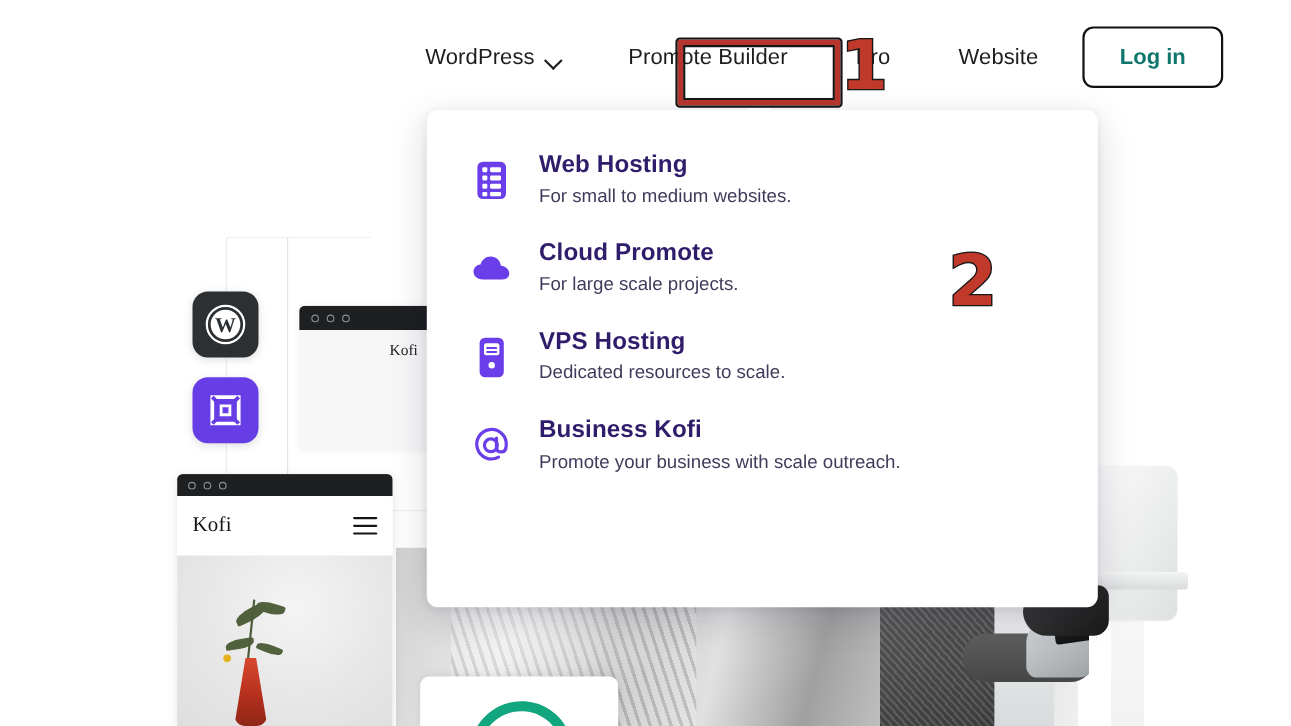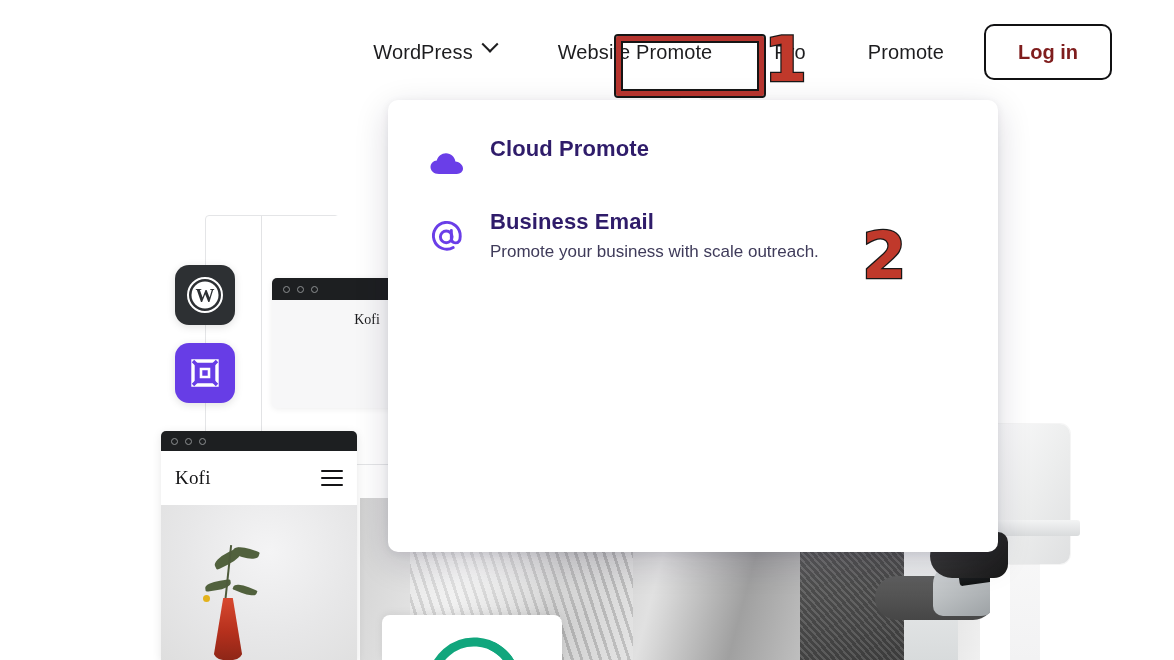--- a/index.html
+++ b/index.html
@@ -248,21 +248,21 @@
     display: flex; align-items: center;
     justify-content: flex-end;
     gap: 0;
     padding-right: 62px;
     z-index: 40;
   }
   .nav-item {
     font-size: 20px;
     color: #1d1d1f;
     letter-spacing: .1px;
-    display: flex; align-items: flex-start; gap: 11px;
+    display: flex; align-items: flex-end; gap: 11px;
     padding: 10px 14px;
     cursor: pointer;
     white-space: nowrap;
   }
   .nav-item.spaced { margin-right: 34px; }
   .chev {
     display: inline-block;
     width: 12px; height: 12px;
     border-right: 2.6px solid #1d1d1f;
     border-bottom: 2.6px solid #1d1d1f;
@@ -295,21 +295,21 @@
     box-shadow: inset 0 0 0 2px #151515;
     border-radius: 2px;
     pointer-events: none;
     z-index: 60;
   }
 
   
   .login-btn {
     font-size: 20px;
     font-weight: bold;
-    color: #7f1d1d;
+    color: #0f766e;
     border: 2.5px solid #111113;
     border-radius: 10px;
     padding: 16px 32px;
     background: #ffffff;
     cursor: pointer;
     line-height: 1;
     margin-left: 26px;
   }
 
   
@@ -456,68 +456,103 @@
       <svg width="104" height="104" viewBox="0 0 104 104">
         <circle cx="52" cy="52" r="42" fill="none" stroke="#11a67d" stroke-width="9" stroke-linecap="round" stroke-dasharray="112 152" transform="rotate(-176 52 52)"></circle>
         <circle cx="52" cy="52" r="42" fill="none" stroke="#11a67d" stroke-width="9" stroke-linecap="round" stroke-dasharray="84 180" transform="rotate(-64 52 52)"></circle>
       </svg>
     </div>
   </div>
 
   <div class="dropdown">
     <div class="dd-notch"></div>
 
+    <div class="dd-item">
+      <span class="dd-icon">
+        <svg width="30" height="36" viewBox="0 0 30 36">
+          <rect x="2" y="1" width="26" height="34" rx="5" fill="#6a3ee8"></rect>
+          <rect x="6.5" y="6" width="4.5" height="4.5" rx="1" fill="#ffffff"></rect>
+          <rect x="13.5" y="6" width="10" height="4.5" rx="1.2" fill="#ffffff"></rect>
+          <rect x="6.5" y="13.5" width="4.5" height="4.5" rx="1" fill="#ffffff"></rect>
+          <rect x="13.5" y="13.5" width="10" height="4.5" rx="1.2" fill="#ffffff"></rect>
+          <rect x="6.5" y="21" width="4.5" height="4.5" rx="1" fill="#ffffff"></rect>
+          <rect x="13.5" y="21" width="10" height="4.5" rx="1.2" fill="#ffffff"></rect>
+          <rect x="6.5" y="28.5" width="4.5" height="4" rx="1" fill="#ffffff"></rect>
+          <rect x="13.5" y="28.5" width="10" height="4" rx="1.2" fill="#ffffff"></rect>
+        </svg>
+      </span>
+      <span class="dd-text">
+        <span class="dd-title">Web Hosting</span>
+        <span class="dd-sub" style="display:block">For small to medium websites.</span>
+      </span>
+    </div>
 
     <div class="dd-item">
       <span class="dd-icon">
         <svg width="34" height="24" viewBox="0 0 34 24">
           <path d="M9 22 C3.5 22 0.5 18.6 0.5 15 C0.5 11.4 3.4 8.6 6.8 8.5
                    C8 4.2 11.6 1.2 16 1.2 C21 1.2 25 5 25.4 9.6
                    C29.8 10 33 13.2 33 16.6 C33 19.8 30.4 22 26.8 22 Z" fill="#6a3ee8"></path>
         </svg>
       </span>
       <span class="dd-text">
         <span class="dd-title">Cloud Promote</span>
-      </span>
-    </div>
-
+        <span class="dd-sub" style="display:block">For large scale projects.</span>
+      </span>
+    </div>
+
+    <div class="dd-item">
+      <span class="dd-icon">
+        <svg width="26" height="38" viewBox="0 0 26 38">
+          <rect x="2" y="1" width="22" height="36" rx="5" fill="#6a3ee8"></rect>
+          <rect x="6" y="6" width="14" height="11" rx="2" fill="#ffffff"></rect>
+          <rect x="8" y="9.5" width="10" height="1.8" rx=".9" fill="#6a3ee8"></rect>
+          <rect x="8" y="13" width="10" height="1.8" rx=".9" fill="#6a3ee8"></rect>
+          <circle cx="13" cy="26" r="2.9" fill="#ffffff"></circle>
+        </svg>
+      </span>
+      <span class="dd-text">
+        <span class="dd-title">VPS Hosting</span>
+        <span class="dd-sub" style="display:block">Dedicated resources to scale.</span>
+      </span>
+    </div>
 
     <div class="dd-item">
       <span class="dd-icon">
         <svg width="36" height="36" viewBox="0 0 36 36">
           <path d="M24.6 29.2 A14.2 14.2 0 1 1 32 17.4 C32 22 29.8 24.2 27 24.2
                    C24.4 24.2 22.6 22.4 22.6 19.4 V11" fill="none" stroke="#6a3ee8" stroke-width="3.1" stroke-linecap="round"></path>
           <circle cx="17.2" cy="17.8" r="6.2" fill="none" stroke="#6a3ee8" stroke-width="3.1"></circle>
         </svg>
       </span>
       <span class="dd-text">
-        <span class="dd-title">Business Email</span>
+        <span class="dd-title">Business Kofi</span>
         <span class="dd-sub" style="display:block">Promote your business with scale outreach.</span>
       </span>
     </div>
   </div>
 
   <div class="nav">
 
     <div class="nav-item spaced">
       <span>WordPress</span>
       <span class="chev"></span>
     </div>
 
     <div class="nav-item spaced">
-      <span>Website Promote</span>
+      <span>Promote Builder</span>
     </div>
 
 
     <div class="nav-item spaced">
       <span>Pro</span>
     </div>
 
     <div class="nav-item">
-      <span>Promote</span>
+      <span>Website</span>
     </div>
 
     <div class="login-btn">Log in</div>
   </div>
 
   <div class="hl-box"></div>
 
   <div class="anno one">1</div>
   <div class="anno two">2</div>
 

